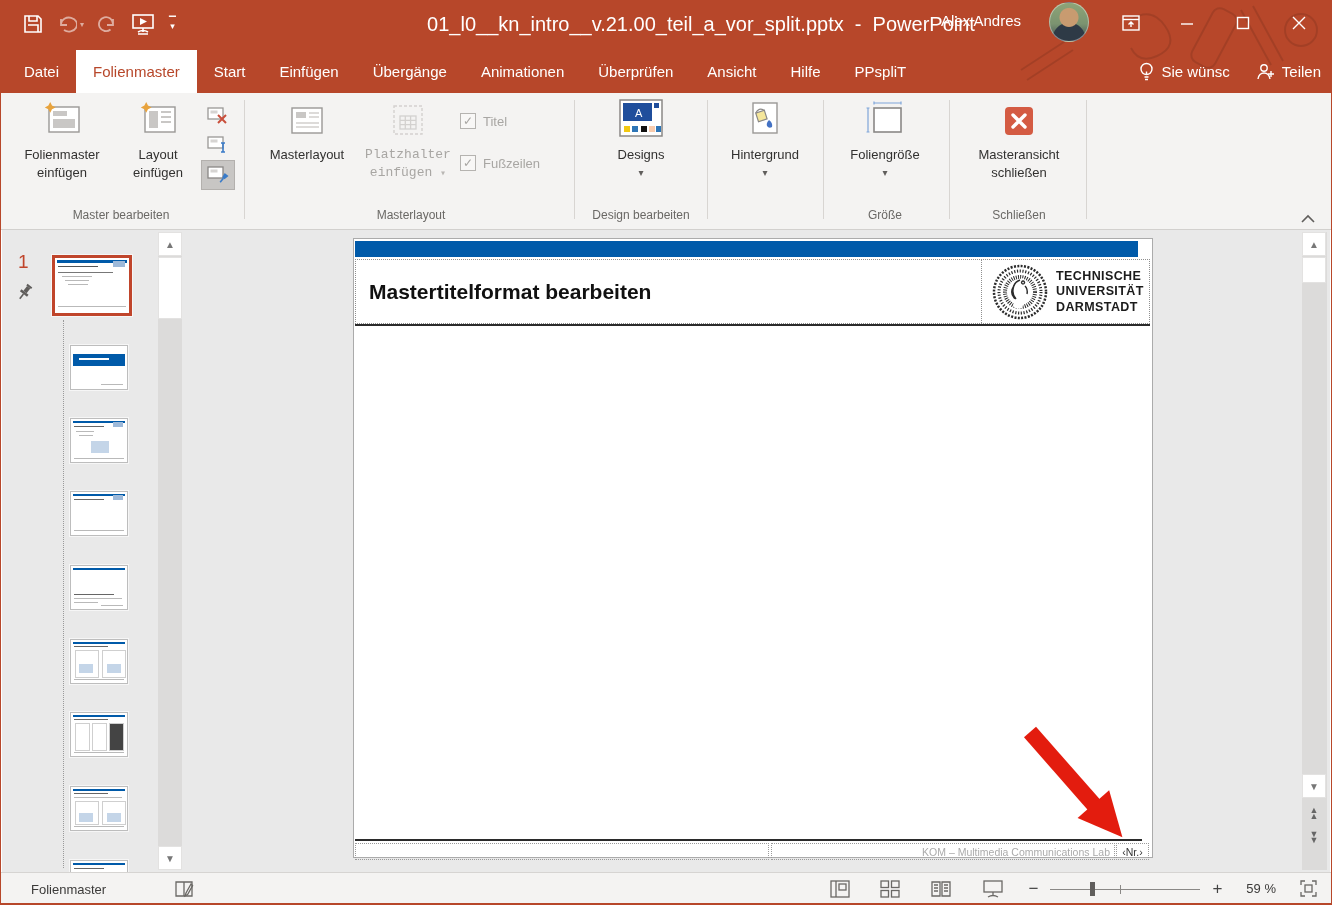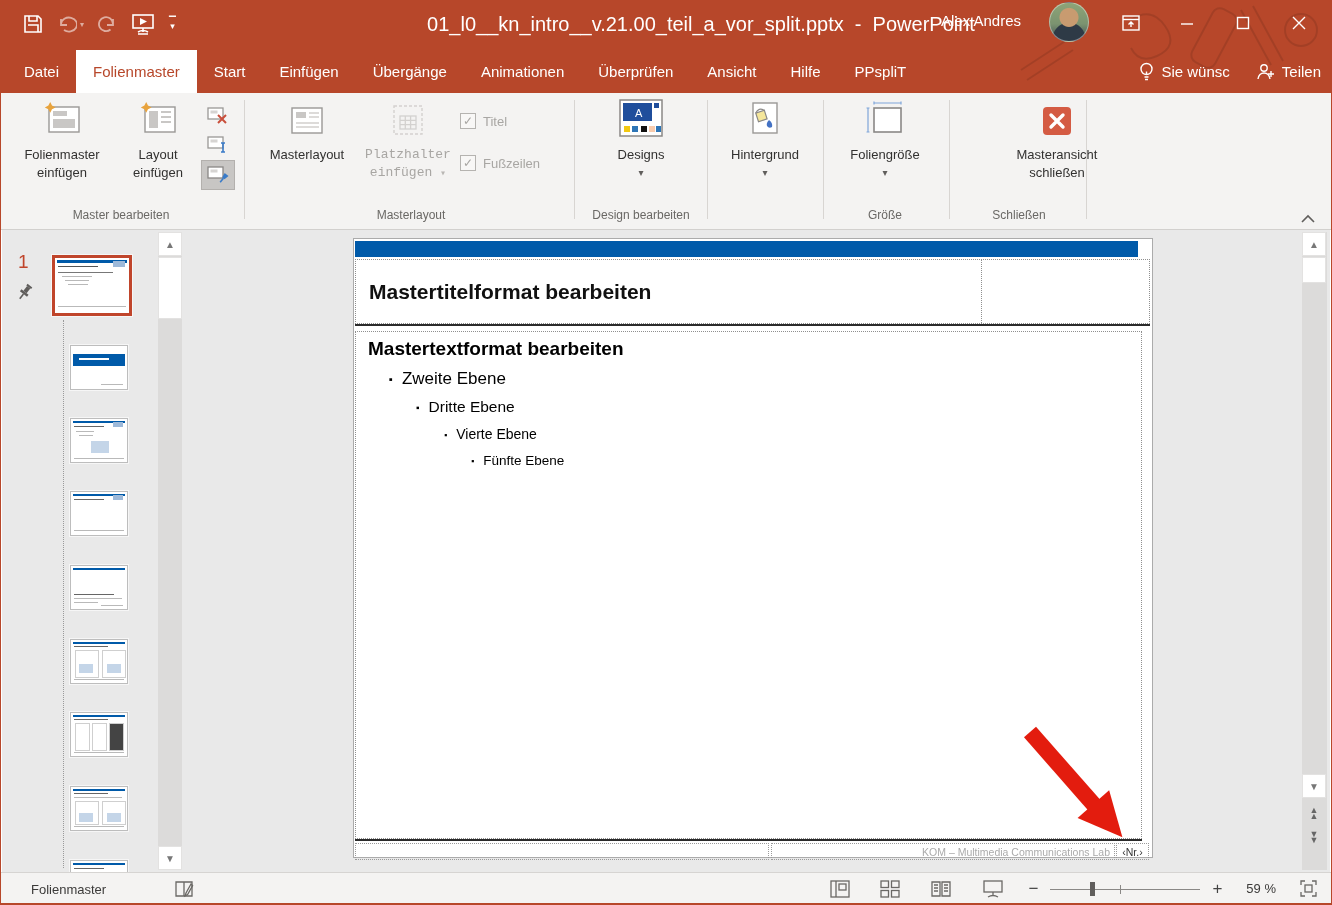--- a/index.html
+++ b/index.html
@@ -362,21 +362,21 @@
             <path d="M10 3 h27 M10 1.5 v3 M37 1.5 v3" stroke="#7FA6D9" stroke-width="1.2" fill="none"></path>
             <path d="M4 8 v24 M2.5 8 h3 M2.5 32 h3" stroke="#7FA6D9" stroke-width="1.2" fill="none"></path>
           </svg>
       </span>
       <span class="lbl">Foliengröße</span>
       <span class="dd">▾</span>
     </div>
     <div class="grouplabel" style="left:832px; width:104px;">Größe</div>
     <div class="rg-sep" style="left:948px;"></div>
 
-    <div class="bigbtn" style="left:996px; width:120px;">
+    <div class="bigbtn" style="left:958px; width:120px;">
       <span class="ic">
         <svg width="34" height="34" viewBox="0 0 34 34">
             <rect x="3" y="3" width="28" height="28" rx="4" fill="#D45B43"></rect>
             <path d="M11 11 L23 23 M23 11 L11 23" stroke="#fff" stroke-width="3.4" stroke-linecap="round"></path>
           </svg>
       </span>
       <span class="lbl">Masteransicht schließen</span>
     </div>
     <div class="grouplabel" style="left:958px; width:120px;">Schließen</div>
     <div class="rg-sep" style="left:1085px;"></div>
@@ -478,30 +478,39 @@
         <div class="sbtn" style="bottom:0;">▼</div>
       </div>
     </div>
 
     <div class="slide">
       <div class="bluebar"></div>
 
       <div class="titlerow">
         <div class="titlediv"></div>
         <div class="slidetitle">Mastertitelformat bearbeiten</div>
+        <div class="tulogo">
+          <svg width="56" height="56" viewBox="0 0 56 56">
+            <circle cx="28" cy="28" r="26" fill="none" stroke="#2b2b2b" stroke-width="2.5" stroke-dasharray="2 1.4"></circle>
+            <circle cx="28" cy="28" r="21" fill="none" stroke="#2b2b2b" stroke-width="3" stroke-dasharray="1.2 1.6"></circle>
+            <circle cx="28" cy="28" r="15" fill="none" stroke="#2b2b2b" stroke-width="4" stroke-dasharray="1 1.2"></circle>
+            <circle cx="28" cy="28" r="9" fill="#2b2b2b"></circle>
+            <path d="M30 14 q10 4 8 14 q-1 7 -6 10 l-2 6 q-6 2 -9 -2 l2 -8 q-4 -6 -1 -12 q2 -6 8 -8 Z" fill="#fff"></path>
+            <path d="M33 22 q3 3 2 8 M31 20 a1.5 1.5 0 1 1 .1 0" fill="none" stroke="#2b2b2b" stroke-width="1.4"></path>
+            <path d="M28 16 q-6 2 -7 9 q-1 6 3 10" fill="none" stroke="#2b2b2b" stroke-width="1.6"></path>
+          </svg>
+          <div class="tulogo-text">
+            <div>TECHNISCHE</div>
+            <div>UNIVERSITÄT</div>
+            <div>DARMSTADT</div>
+          </div>
+        </div>
       </div>
       <div class="titleunder"></div>
 
-      <div class="bodybox">
-        <div class="bodyline" style="left:12px; top:6px; font-size:19px; font-weight:bold;">Mastertextformat bearbeiten</div>
-        <div class="bodyline" style="left:33px; top:37px; font-size:17px;"><span class="bullet" style="font-size:11px;">▪</span><span>Zweite Ebene</span></div>
-        <div class="bodyline" style="left:60px; top:66px; font-size:15.5px;"><span class="bullet" style="font-size:10px;">▪</span><span>Dritte Ebene</span></div>
-        <div class="bodyline" style="left:88px; top:94px; font-size:14px;"><span class="bullet" style="font-size:9px;">▪</span><span>Vierte Ebene</span></div>
-        <div class="bodyline" style="left:115px; top:121px; font-size:13.5px;"><span class="bullet" style="font-size:9px;">▪</span><span>Fünfte Ebene</span></div>
-      </div>
 
       <div class="bottomrule"></div>
       <div class="footrow1"></div>
       <div class="footrow2">
           <span>KOM – Multimedia Communications Lab</span>
         </div>
       <div class="nrbox">
           <span>‹Nr.›</span>
         </div>
 

